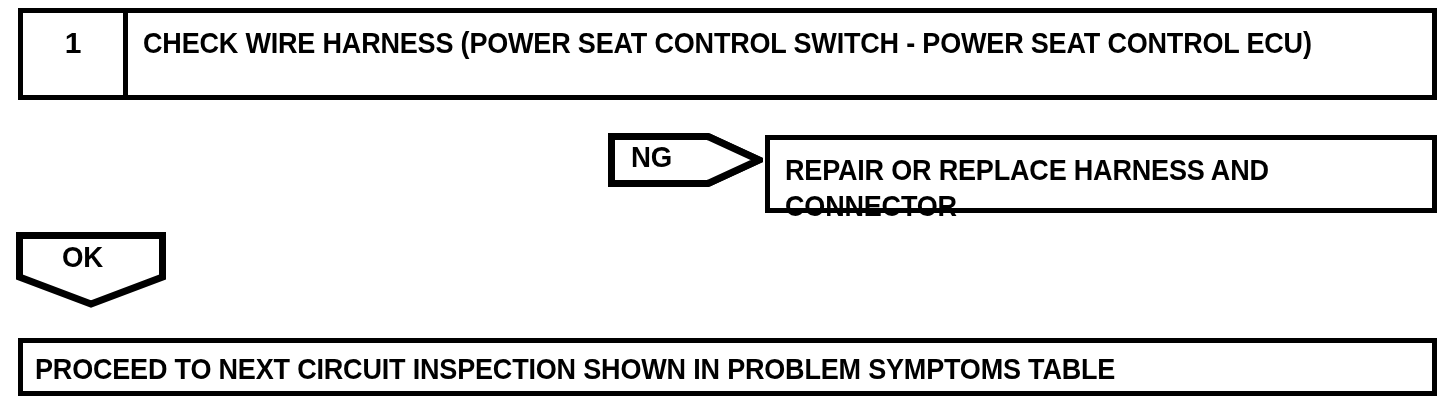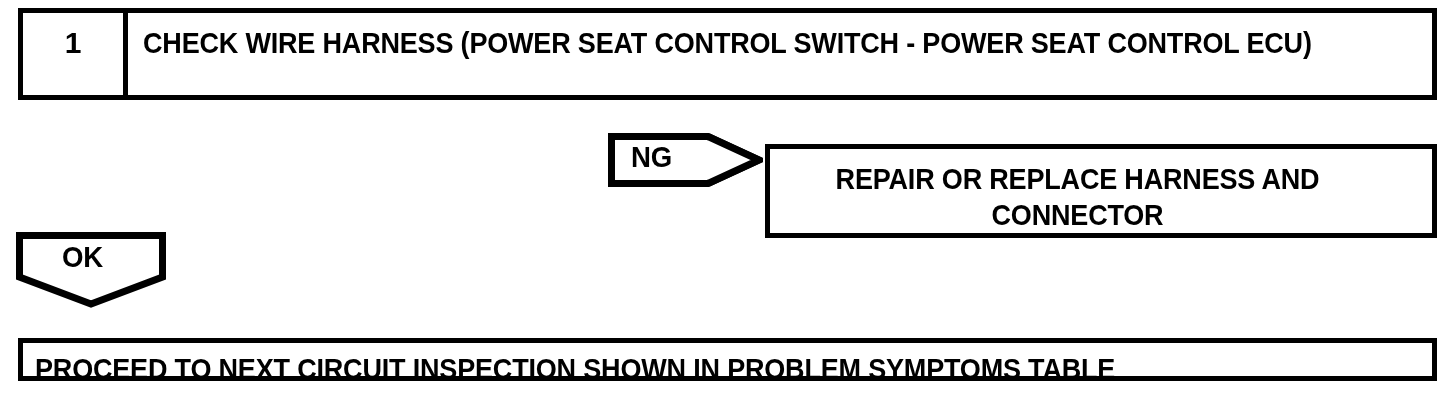--- a/index.html
+++ b/index.html
@@ -98,24 +98,23 @@
     font-size: 30px;
     line-height: 32px;
     letter-spacing: -0.3px;
     transform: scaleX(0.92);
     transform-origin: left top;
   }
 
   
   #repair-box {
     left: 765px;
-    top: 144px;
+    top: 135px;
     width: 672px;
-    height: 94px;
-    text-align: center;
+    height: 78px;
   }
   #repair-text {
     left: 15px;
     top: 12px;
     width: 650px;
   }
 
   
   #ok-pennant {
     position: absolute;
@@ -139,21 +138,21 @@
     letter-spacing: -0.3px;
     transform: scaleX(0.92);
     transform-origin: left top;
   }
 
   
   #proceed-box {
     left: 18px;
     top: 338px;
     width: 1419px;
-    height: 43px;
+    height: 58px;
   }
   #proceed-text {
     left: 12px;
     top: 8px;
     width: 1390px;
   }
 </style>
 </head>
 <body>
 

